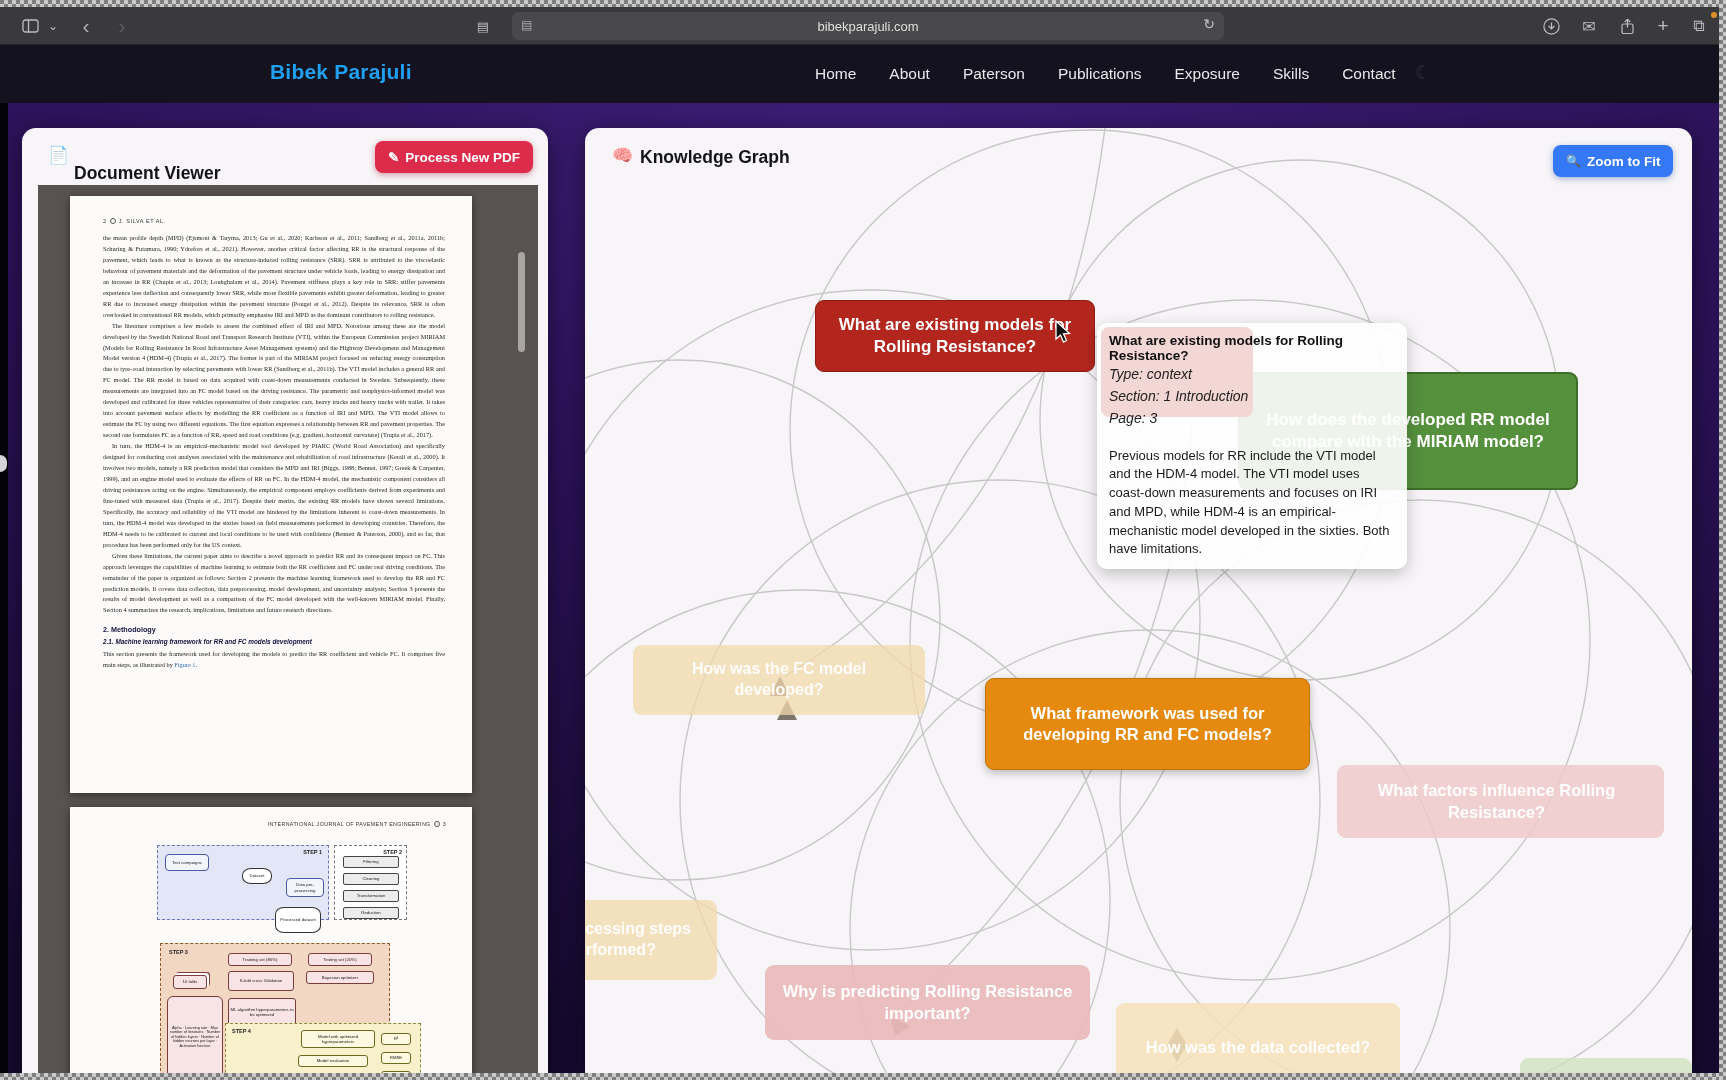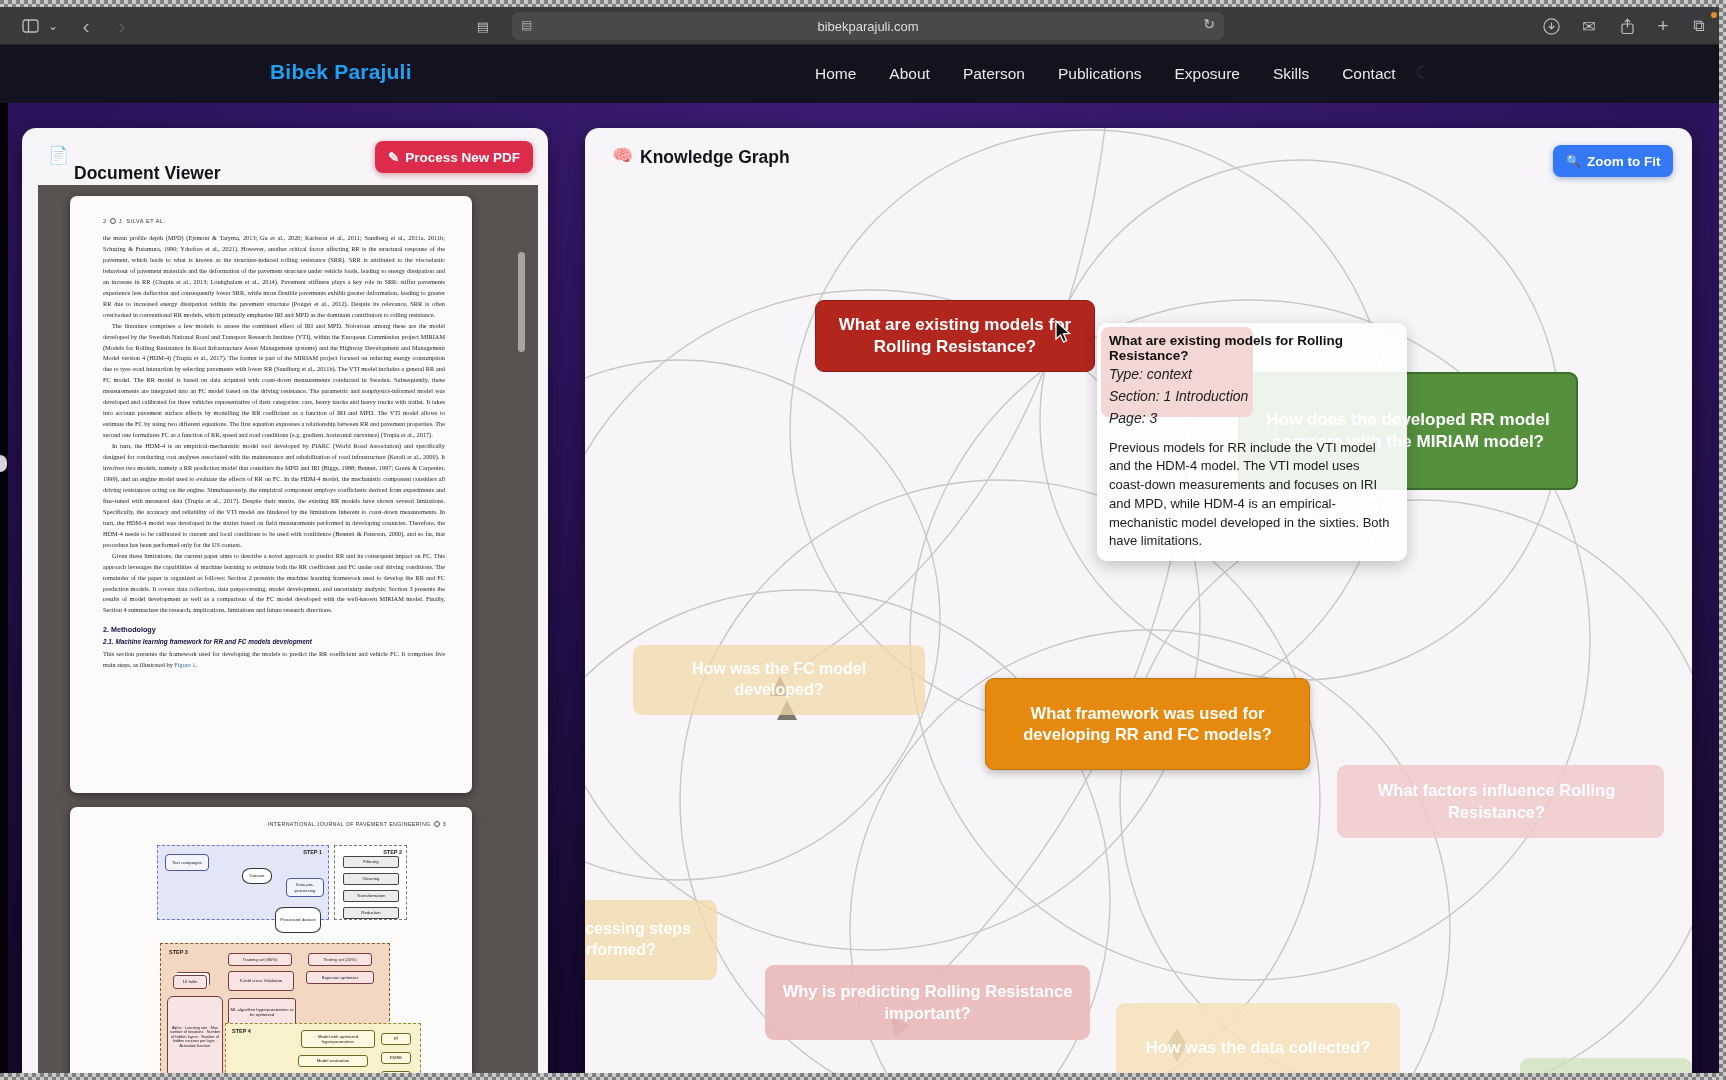--- a/index.html
+++ b/index.html
@@ -41,21 +41,21 @@
   .kg-panel  { left:585px; top:25px; width:1107px; height:952px; overflow:hidden; }
   .card-head { position:absolute; left:0; top:0; width:100%; height:57px; }
   .card-title { position:absolute; top:19px; font-size:17.5px; font-weight:bold; color:#141418; }
   .head-ic { position:absolute; top:17px; font-size:17px; }
   .btn { position:absolute; display:flex; align-items:center; gap:6px; color:#fff; font-size:13.5px; font-weight:600; border:none; border-radius:8px; padding:0 13px; height:32px; cursor:pointer; }
   .btn-red  { background:#dd2b4b; box-shadow:0 2px 6px rgba(160,20,50,.4); }
   .btn-blue { background:#3478f6; box-shadow:0 2px 6px rgba(20,60,160,.35); }
 
   
   .pdf-zone { position:absolute; left:16px; top:57px; width:500px; height:895px; background:#585251; overflow:hidden; }
-  .pdf-page { position:absolute; left:32px; width:402px; background:#fcfbfa; box-shadow:0 2px 8px rgba(0,0,0,.45);border-radius:7px; }
+  .pdf-page { position:absolute; left:32px; width:402px; background:#fcfbfa; box-shadow:0 2px 8px rgba(0,0,0,.45); }
   .pg1 { top:11px; height:597px; padding:22px 27px 0 33px; }
   .pg2 { top:622px; height:273px; }
   .pdf-scroll { position:absolute; left:480px; top:67px; width:7px; height:100px; background:#a9a5a0; border-radius:4px; }
   .p-head { font-family:"Liberation Sans",sans-serif; font-size:5.5px; letter-spacing:.6px; color:#333; display:flex; align-items:center; gap:3px; margin-bottom:9px; }
   .cc { display:inline-block; width:6px; height:6px; border:0.7px solid #555; border-radius:50%; }
   .p-body p { font-family:"Liberation Serif", serif; font-size:6.3px; line-height:1.74; text-align:justify; color:#1d1d1d; }
   .p-body p.ind { text-indent:9px; }
   .p-h2 { font-family:"Liberation Sans",sans-serif; font-size:7.2px; font-weight:bold; color:#10103f; margin:9px 0 4px; }
   .p-h3 { font-family:"Liberation Sans",sans-serif; font-size:6.4px; font-weight:bold; font-style:italic; color:#10103f; margin:0 0 4px; }
   .fig-ref { color:#2f6bbf; }
@@ -85,21 +85,21 @@
   .gn-orange { background:#e58a0e; border:1px solid #c0740a; font-size:16.5px; box-shadow:0 3px 8px rgba(0,0,0,.25); }
   .gn-tan    { background:rgba(242,216,170,.75); color:rgba(255,255,255,.97); font-size:16px; }
   .gn-pinkf  { background:rgba(238,201,201,.85); color:rgba(255,255,255,.97); font-size:16.5px;padding-left:8px; }
   .gn-pink2  { background:rgba(233,186,186,.92); color:#fff; font-size:16.5px; }
   .gn-tan2   { background:rgba(246,224,185,.85); color:rgba(255,255,255,.97); font-size:16.5px; }
   .gn-sliver { background:rgba(205,226,186,.75); font-size:14px; }
   .tooltip { position:absolute; left:512px; top:195px; width:310px; min-height:178px; background:rgba(255,255,255,.9); border-radius:10px; box-shadow:0 5px 16px rgba(0,0,0,.22); padding:10px 12px; z-index:5; }
   .tt-pink { position:absolute; left:4px; top:4px; width:152px; height:90px; background:#f2d7d4; border-radius:8px; z-index:0; }
   .tt-title { position:relative; z-index:1; font-size:13.5px; font-weight:bold; color:#111; }
   .tt-meta  { position:relative; z-index:1; font-size:14px; font-style:italic; color:#222; line-height:1.42; margin-top:2px; }
-  .tt-body  { position:relative; z-index:1; font-size:13px; color:#1b1b1b; line-height:1.44; margin-top:10px; }
+  .tt-body  { position:relative; z-index:1; font-size:13px; color:#1b1b1b; line-height:1.44; margin-top:18px; }
   .cursor { position:absolute; z-index:7; }
 </style>
 </head>
 <body>
 
 <div class="window">
 
   <div class="chrome">
     <div class="ctl" style="left:17px;width:26px;">
       <svg width="17" height="14" viewBox="0 0 17 14">

